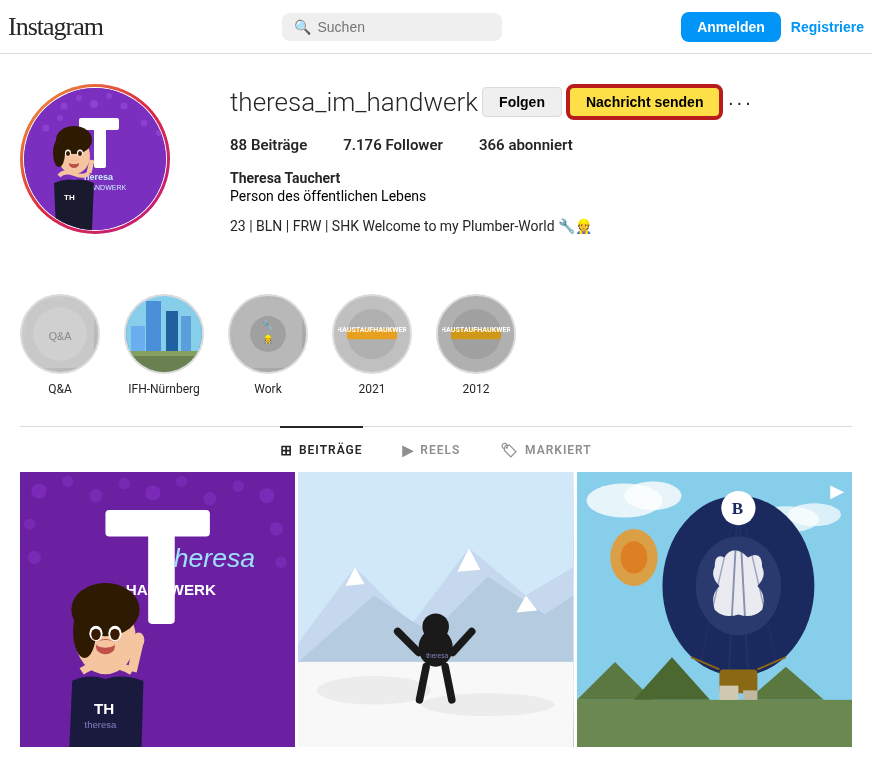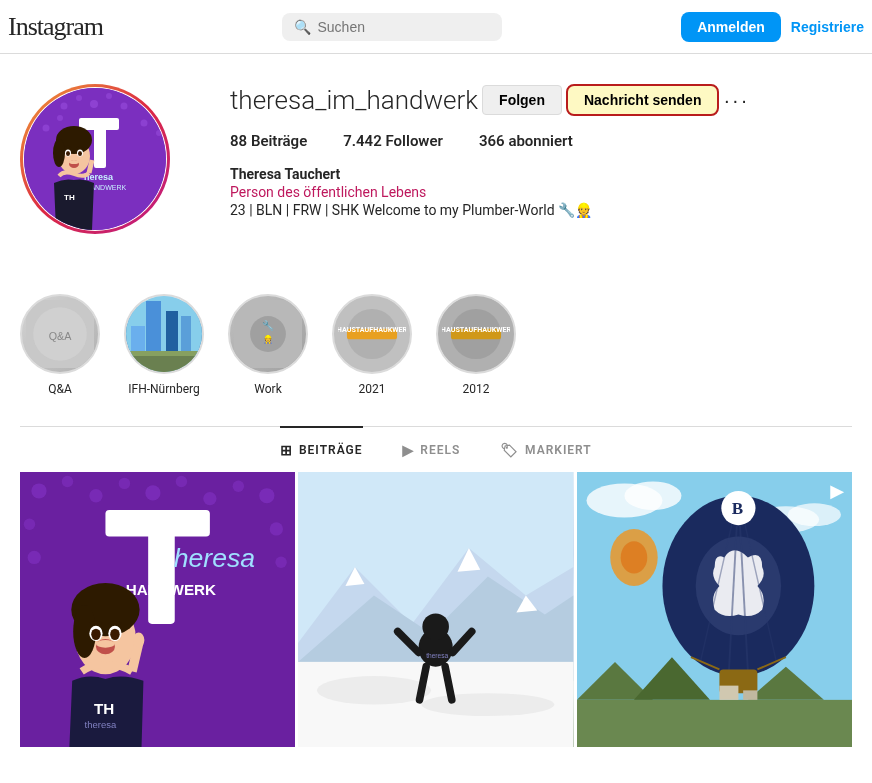--- a/index.html
+++ b/index.html
@@ -38,29 +38,29 @@
       width: 142px; height: 142px; border-radius: 50%; background: #7b2fbf;
       display: flex; align-items: center; justify-content: center; overflow: hidden; position: relative;
     }
     
     .avatar-svg { width: 100%; height: 100%; }
 
     .profile-info { flex: 1; }
     .profile-username-row { display: flex; align-items: center; gap: 4px; margin-bottom: 16px; flex-wrap: wrap; }
     .profile-username { font-size: 26px; font-weight: 300; color: #262626; }
     .btn-follow { background: #efefef; border: 1px solid #dbdbdb; border-radius: 4px; padding: 6px 16px; font-size: 14px; font-weight: 600; cursor: pointer; }
-    .btn-message { background: #fef9c3; border: 2px solid #b91c1c; border-radius: 8px; padding: 6px 16px; font-size: 14px; font-weight: 600; cursor: pointer; }
+    .btn-message { background: #fde047; border: 4px solid #b91c1c; border-radius: 8px; padding: 6px 16px; font-size: 14px; font-weight: 600; cursor: pointer; }
     .btn-more { background: none; border: none; font-size: 20px; cursor: pointer; color: #262626; letter-spacing: 2px; }
 
     .profile-stats { display: flex; gap: 36px; margin-bottom: 16px; }
     .stat { font-size: 15px; color: #262626; }
     .stat span { font-weight: 600; }
 
     .profile-name { font-weight: 700; font-size: 14px; margin-bottom: 2px; }
-    .profile-category { font-size: 14px; color: #be185d; margin-bottom: 2px; }
+    .profile-category { font-size: 14px; color: #000000; margin-bottom: 14px; }
     .profile-bio { font-size: 14px; }
 
     
     .stories-row { display: flex; gap: 24px; padding: 20px 0 30px; overflow-x: auto; }
     .story-item { display: flex; flex-direction: column; align-items: center; gap: 8px; cursor: pointer; }
     .story-circle {
       width: 80px; height: 80px; border-radius: 50%; border: 2px solid #dbdbdb;
       overflow: hidden; background: #efefef; display: flex; align-items: center; justify-content: center;
     }
     .story-label { font-size: 12px; color: #262626; text-align: center; max-width: 80px; overflow: hidden; text-overflow: ellipsis; white-space: nowrap; }
@@ -193,21 +193,21 @@
         <button class="btn-follow">Folgen</button>
         <button class="btn-message">Nachricht senden</button>
         <button class="btn-more">···</button>
       </div>
 
       <div class="profile-stats">
         <div class="stat">
           <span>88</span>&nbsp;<span>Beiträge</span>
         </div>
         <div class="stat">
-          <span>7.442</span>&nbsp;<span>Follower</span>
+          <span>7.176</span>&nbsp;<span>Follower</span>
         </div>
         <div class="stat">
           <span>366</span>&nbsp;<span>abonniert</span>
         </div>
       </div>
 
       <div class="profile-name">Theresa Tauchert</div>
       <div class="profile-category">Person des öffentlichen Lebens</div>
       <div class="profile-bio">23 | BLN | FRW | SHK Welcome to my Plumber-World 🔧👷</div>
     </div>

